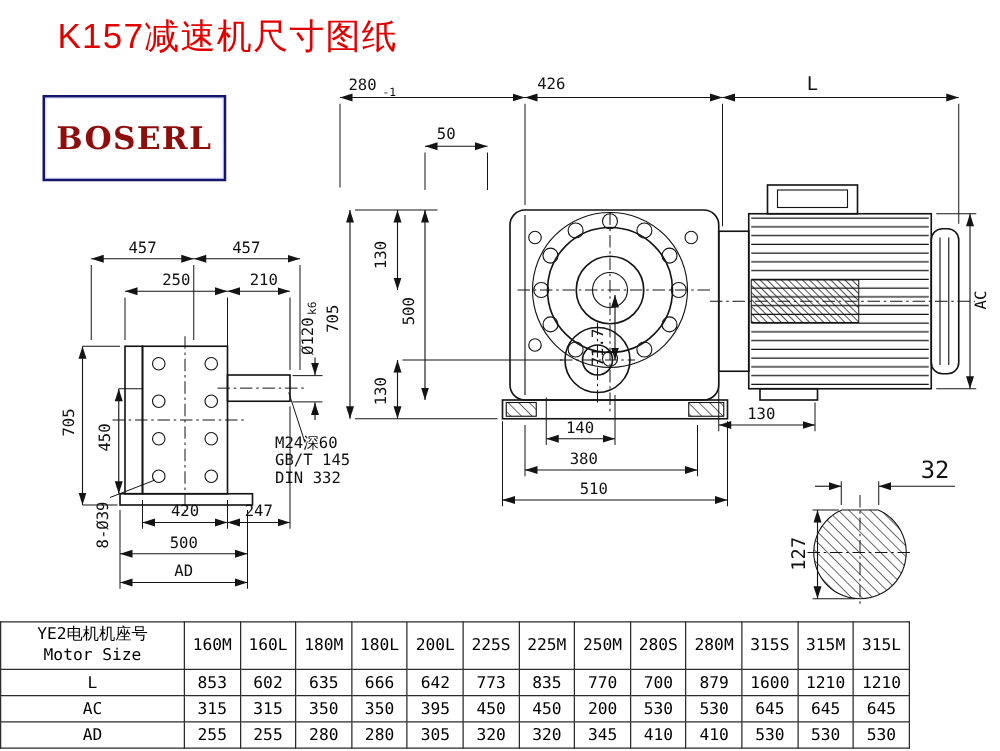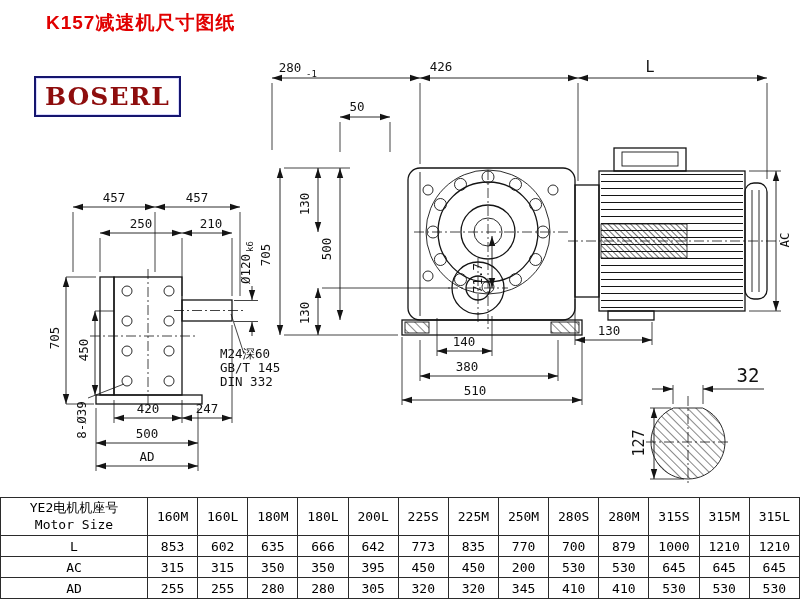--- a/index.html
+++ b/index.html
@@ -2,27 +2,27 @@
 <html><head>
 <meta charset="utf-8">
 <style>
   html,body { margin:0; padding:0; }
   body {
     width:800px; height:601px; position:relative; overflow:hidden;
     background:#ffffff; font-family:"Liberation Sans", sans-serif;
   }
   .page-title {
     position:absolute; left:46px; top:10px; margin:0;
-    color:#e10000; font-size:19px; font-weight:bold; letter-spacing:1px;
+    color:#e10000; font-size:28px; font-weight:normal; letter-spacing:1px;
     font-family:"Liberation Sans", sans-serif;
   }
   .logo-box {
     position:absolute; left:34px; top:76px;
     border:2px solid #15156e; background:#fff;
-    padding:4px 9px;
+    padding:18px 9px;
     box-shadow: inset 0 0 0 1px #d9d9ff;
   }
   .logo-box span {
     font-family:"DejaVu Serif", serif; font-weight:bold;
     font-size:25px; color:#8e0d0d; letter-spacing:1px;
   }
   svg.drawing { position:absolute; left:0; top:0; }
   
   .ol   { fill:none; stroke:#141414; stroke-width:1.3; }
   .thin { fill:none; stroke:#141414; stroke-width:0.9; }
@@ -30,21 +30,21 @@
   .dl   { fill:none; stroke:#141414; stroke-width:0.9; }
   .ext  { fill:none; stroke:#141414; stroke-width:0.8; }
   .hatchfill { fill:url(#hatch); stroke:#141414; stroke-width:0.9; }
   text.dt { font-family:"DejaVu Sans Mono", monospace; font-size:12.5px; fill:#111; }
   text.t9  { font-size:9px; }
   text.t15 { font-size:15px; }
   text.t19 { font-size:19px; }
   
   .size-table-wrap { position:absolute; left:0; top:497px; width:800px; }
   table.size-table {
-    width:800px; table-layout:fixed; border-collapse:collapse;
+    width:728px; table-layout:fixed; border-collapse:collapse;
     font-family:"DejaVu Sans Mono", monospace; font-size:13px; color:#000;
   }
   table.size-table th, table.size-table td {
     border:1px solid #2b2b2b; text-align:center; vertical-align:middle;
     padding:0; font-weight:normal; background:#fff;
   }
   table.size-table thead th { height:37px; }
   table.size-table tbody td { height:20px; }
   th.corner { width:146px; }
   th.corner div { line-height:1.3; font-size:13px; }
@@ -325,21 +325,21 @@
           <td>853</td>
           <td>602</td>
           <td>635</td>
           <td>666</td>
           <td>642</td>
           <td>773</td>
           <td>835</td>
           <td>770</td>
           <td>700</td>
           <td>879</td>
-          <td>1000</td>
+          <td>1600</td>
           <td>1210</td>
           <td>1210</td>
         </tr>
         <tr>
           <td>AC</td>
           <td>315</td>
           <td>315</td>
           <td>350</td>
           <td>350</td>
           <td>395</td>

